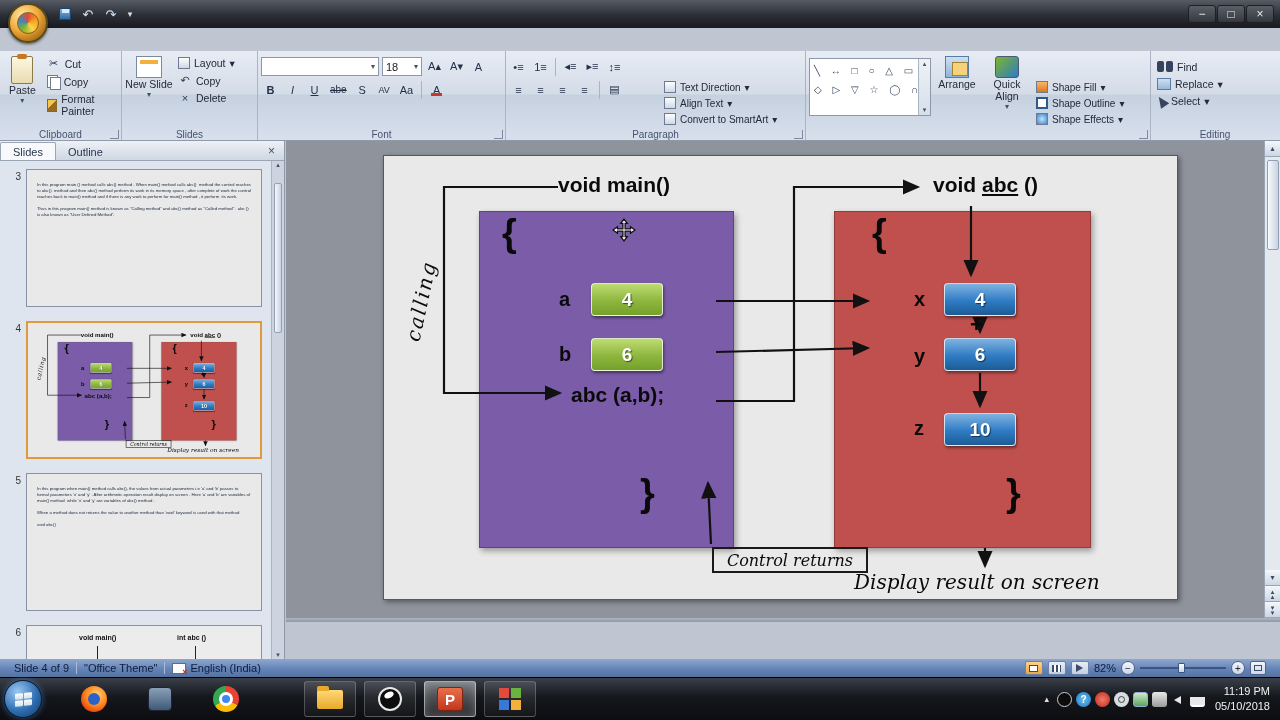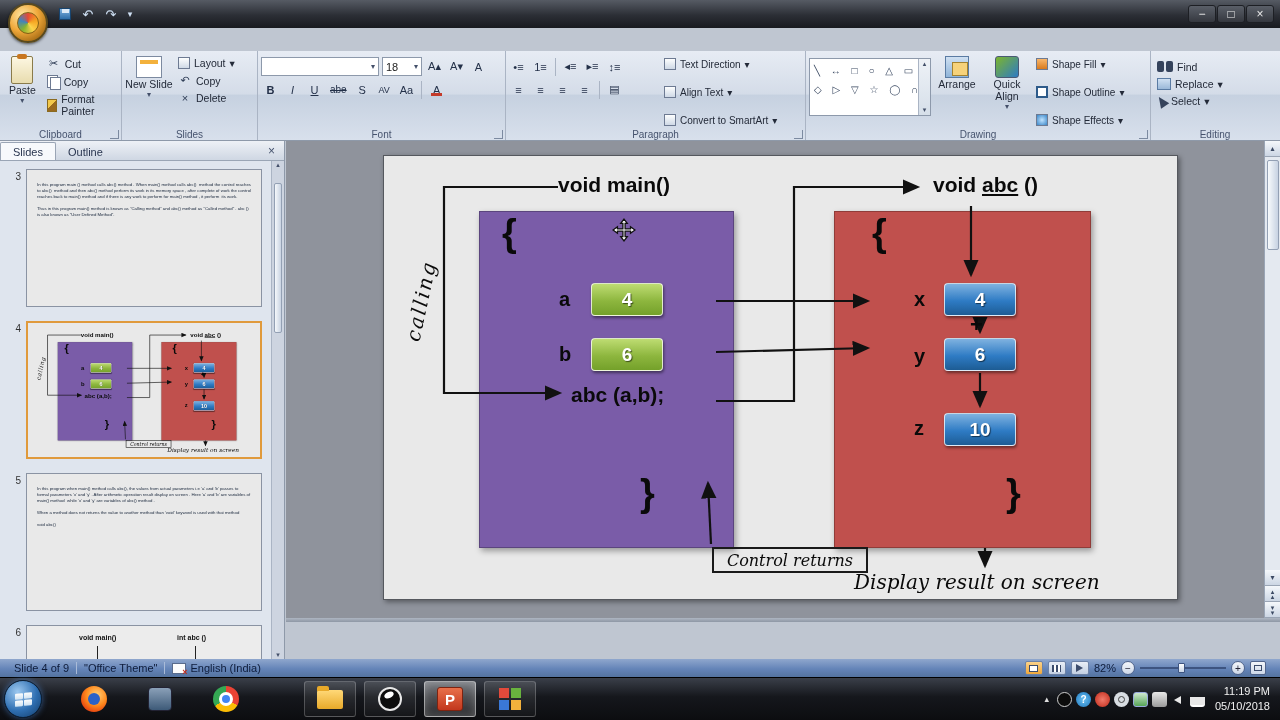--- a/index.html
+++ b/index.html
@@ -60,21 +60,21 @@
   .combo .dd { margin-left:auto; font-size:8px; color:#44506a; padding-left:3px; }
   .font-rows { display:flex; flex-direction:column; gap:4px; padding-top:3px; }
   .frow { display:flex; align-items:center; gap:3px; }
   .ibtn { min-width:19px; height:19px; display:flex; align-items:center; justify-content:center; font-size:11px;
     color:#243149; border:1px solid transparent; border-radius:2px; padding:0 2px; }
   .ibtn:nth-child(odd) { }
   .ibtn.b { font-weight:bold; } .ibtn.i { font-style:italic; } .ibtn.u { text-decoration:underline; }
   .ibtn.strike { text-decoration:line-through; font-size:10px; }
   .fc { position:relative; } .fc::after { content:""; position:absolute; left:3px; bottom:2px; right:3px; height:3px; background:#c43b2a; }
   .vsep { width:1px; height:18px; background:#aab4c4; margin:0 2px; }
-  .pright { display:flex; flex-direction:column; gap:14px; padding-top:3px; }
+  .pright { display:flex; flex-direction:column; gap:2px; padding-top:3px;justify-content:flex-end; }
   .pright .hbtn { font-size:10px; }
   .shapes-box { width:122px; height:58px; background:#fff; border:1px solid #8d99ab; margin-top:4px; position:relative; padding:2px 14px 2px 4px; }
   .shape-row { font-size:10px; color:#37465f; letter-spacing:4px; line-height:1.9; white-space:nowrap; }
   .shapes-scroll { position:absolute; right:0; top:0; bottom:0; width:12px; border-left:1px solid #aab4c4;
     display:flex; flex-direction:column; align-items:center; justify-content:space-between; font-size:7px; color:#44506a; padding:1px 0; background:linear-gradient(#eef2f7,#d6dfe9); }
   .icon-arrange { width:24px; height:22px; background:linear-gradient(#cfe0f2,#8fb4d9); border:1px solid #5a7ba3; position:relative; }
   .icon-arrange::after { content:""; position:absolute; left:6px; top:5px; width:14px; height:12px; background:#f6d27a; border:1px solid #a3822f; }
   .icon-qstyle { width:24px; height:22px; background:linear-gradient(135deg,#7cb52c,#2e7bc4); border:1px solid #4a5a74; border-radius:3px; }
   .fill-ic { width:12px; height:12px; border:1px solid #6d7a92; flex:none; }
   .fill-ic.f1 { background:linear-gradient(#f9b66a,#d97a1d); }
@@ -406,21 +406,20 @@
             <span>Shape Outline</span>
             <span class="dd">▾</span>
           </div>
           <div class="hbtn">
             <span class="fill-ic f3"></span>
             <span>Shape Effects</span>
             <span class="dd">▾</span>
           </div>
         </div>
       </div>
-      <div class="rgroup-label"><span>Drawing</span></div>
       <div class="dlauncher"></div>
     </div>
 
     <div class="rgroup" style="width:128px; border-right:none">
       <div class="stack" style="padding-top:6px">
         <div class="hbtn">
           <span class="icon-binocular"></span>
           <span>Find</span>
         </div>
         <div class="hbtn">

